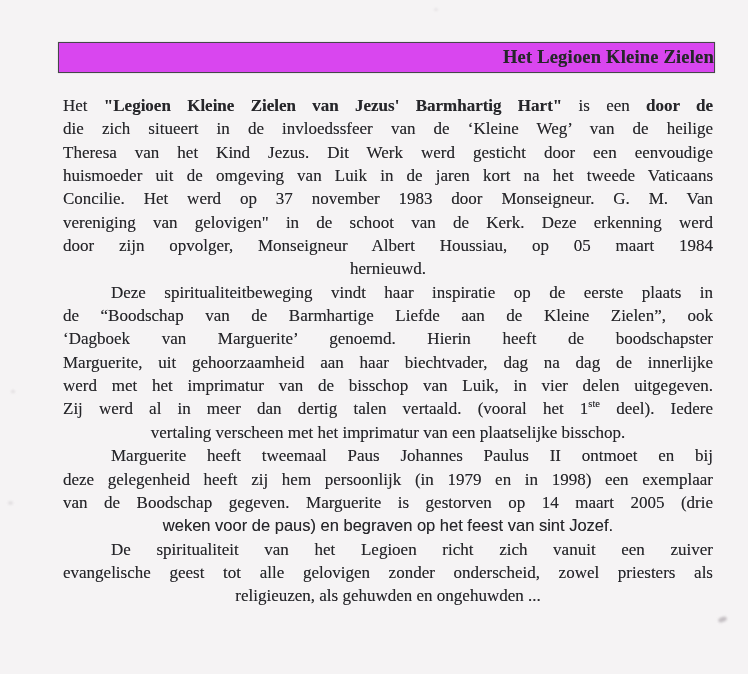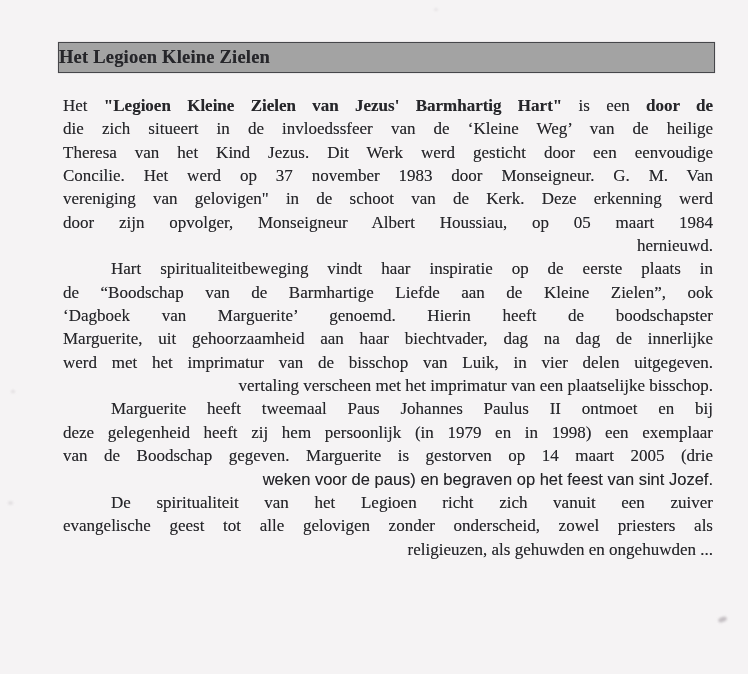--- a/index.html
+++ b/index.html
@@ -9,22 +9,22 @@
     overflow: hidden;
     background: var(--paper, #f5f3f4);
     color: var(--ink, #26262a);
     font-family: "Liberation Serif", "DejaVu Serif", serif;
   }
   .title-box {
     position: absolute;
     left: 58px; top: 42px;
     width: 655px; height: 29px;
     border: 1.5px solid var(--box-border, #46464a);
-    background: #a3a3a3;
-    display: flex; align-items: center; justify-content: flex-start;
+    background: #d946ef;
+    display: flex; align-items: center; justify-content: flex-end;
     box-shadow: 0 0 1px rgba(60,60,65,.35);
   }
   .title-box .page-title {
     margin: 0;
     font-size: 18.5px;
     font-weight: bold;
     letter-spacing: .2px;
     text-shadow: 0 0 .6px rgba(55,55,60,.55);
   }
   .doc {
@@ -36,21 +36,21 @@
   .line {
     font-size: 17px;
     line-height: 23.35px;
     height: 23.35px;
     overflow: hidden;
     text-align: justify;
     text-shadow: 0 0 .6px rgba(55,55,60,.5);
   }
   
   .line::after { content: ""; display: inline-block; width: 100%; height: 0; }
-  .line.last { text-align: right; }
+  .line.last { text-align: center; }
   .line.last::after { content: none; }
   .line.indent { text-indent: 48px; }
   .bold { font-weight: bold; }
   .sans { font-family: "Liberation Sans", "DejaVu Sans", sans-serif; font-size: 16.5px; }
   sup.seg { font-size: .62em; line-height: 0; vertical-align: super; }
   
   .speck {
     position: absolute; border-radius: 50%;
     background: #cfcacd; filter: blur(1px);
   }
@@ -64,31 +64,33 @@
 
 <div class="title-box">
   <h1 class="page-title">Het Legioen Kleine Zielen</h1>
 </div>
 
 <div class="doc">
     <div class="paragraph">
       <div class="line"><span class="seg">Het </span><span class="seg bold">"Legioen Kleine Zielen van Jezus' Barmhartig Hart"</span><span class="seg"> is een </span><span class="seg bold">door de</span></div>
       <div class="line"><span class="seg">die zich situeert in de invloedssfeer van de ‘Kleine Weg’ van de heilige</span></div>
       <div class="line"><span class="seg">Theresa van het Kind Jezus. Dit Werk werd gesticht door een eenvoudige</span></div>
+      <div class="line"><span class="seg">huismoeder uit de omgeving van Luik in de jaren kort na het tweede Vaticaans</span></div>
       <div class="line"><span class="seg">Concilie. Het werd op 37 november 1983 door Monseigneur. G. M. Van</span></div>
       <div class="line"><span class="seg">vereniging van gelovigen" in de schoot van de Kerk. Deze erkenning werd</span></div>
       <div class="line"><span class="seg">door zijn opvolger, Monseigneur Albert Houssiau, op 05 maart 1984</span></div>
       <div class="line last"><span class="seg">hernieuwd.</span></div>
     </div>
     <div class="paragraph">
-      <div class="line indent"><span class="seg">Hart spiritualiteitbeweging vindt haar inspiratie op de eerste plaats in</span></div>
+      <div class="line indent"><span class="seg">Deze spiritualiteitbeweging vindt haar inspiratie op de eerste plaats in</span></div>
       <div class="line"><span class="seg">de “Boodschap van de Barmhartige Liefde aan de Kleine Zielen”, ook</span></div>
       <div class="line"><span class="seg">‘Dagboek van Marguerite’ genoemd. Hierin heeft de boodschapster</span></div>
       <div class="line"><span class="seg">Marguerite, uit gehoorzaamheid aan haar biechtvader, dag na dag de innerlijke</span></div>
       <div class="line"><span class="seg">werd met het imprimatur van de bisschop van Luik, in vier delen uitgegeven.</span></div>
+      <div class="line"><span class="seg">Zij werd al in meer dan dertig talen vertaald. (vooral het 1</span><sup class="seg">ste</sup><span class="seg"> deel). Iedere</span></div>
       <div class="line last"><span class="seg">vertaling verscheen met het imprimatur van een plaatselijke bisschop.</span></div>
     </div>
     <div class="paragraph">
       <div class="line indent"><span class="seg">Marguerite heeft tweemaal Paus Johannes Paulus II ontmoet en bij</span></div>
       <div class="line"><span class="seg">deze gelegenheid heeft zij hem persoonlijk (in 1979 en in 1998) een exemplaar</span></div>
       <div class="line"><span class="seg">van de Boodschap gegeven. Marguerite is gestorven op 14 maart 2005 (drie</span></div>
       <div class="line last"><span class="seg sans">weken voor de paus) en begraven op het feest van sint Jozef.</span></div>
     </div>
     <div class="paragraph">
       <div class="line indent"><span class="seg">De spiritualiteit van het Legioen richt zich vanuit een zuiver</span></div>

